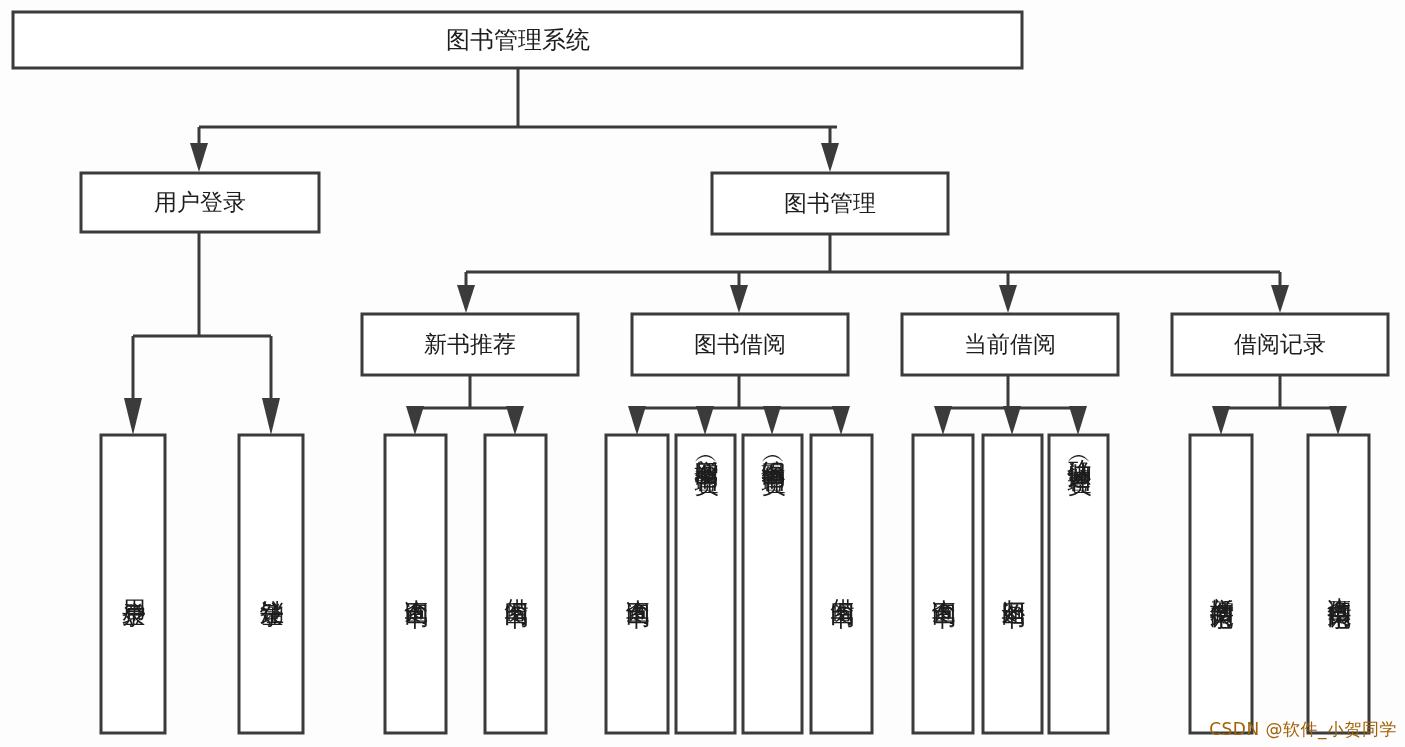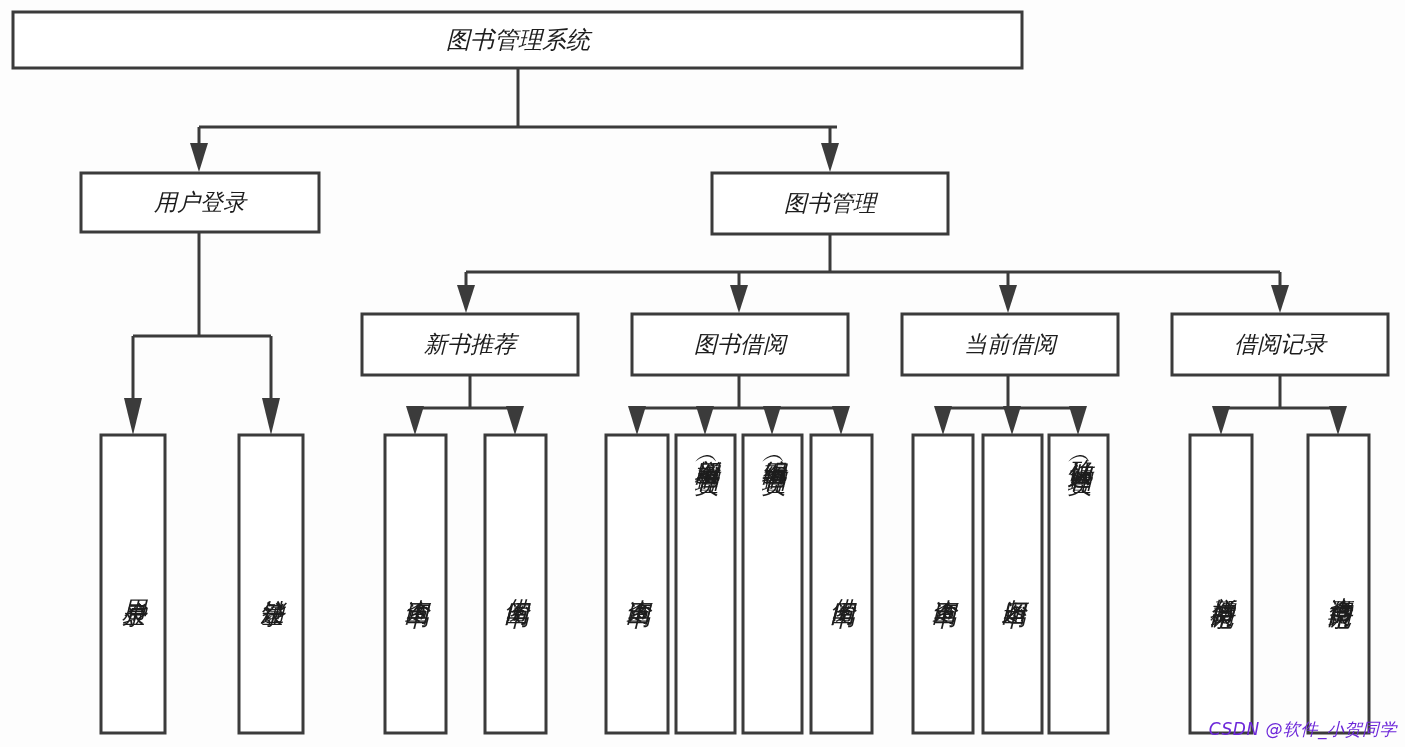--- a/index.html
+++ b/index.html
@@ -10,21 +10,20 @@
   }
   body {
     font-family: "DejaVu Sans", "Liberation Sans", sans-serif;
   }
   #diagram-root {
     position: relative;
     width: 1405px;
     height: 747px;
     background: #fdfdfd;
     overflow: hidden;
-    font-style: italic;
   }
   svg#tree-svg {
     position: absolute;
     left: 0;
     top: 0;
     width: 1405px;
     height: 747px;
     display: block;
   }
   .node-rect {
@@ -72,21 +71,21 @@
     letter-spacing: 2px;
     color: #1d1d1d;
     white-space: nowrap;
   }
   .watermark {
     position: absolute;
     right: 8px;
     bottom: 6px;
     font-family: "DejaVu Sans", "Liberation Sans", sans-serif;
     font-size: 17px;
-    color: #6d28d9;
+    color: #a16207;
     letter-spacing: 0.5px;
     white-space: nowrap;
   }
 </style>
 </head>
 <body>
 
 <div id="diagram-root">
 
   <svg id="tree-svg" viewBox="0 0 1405 747">

